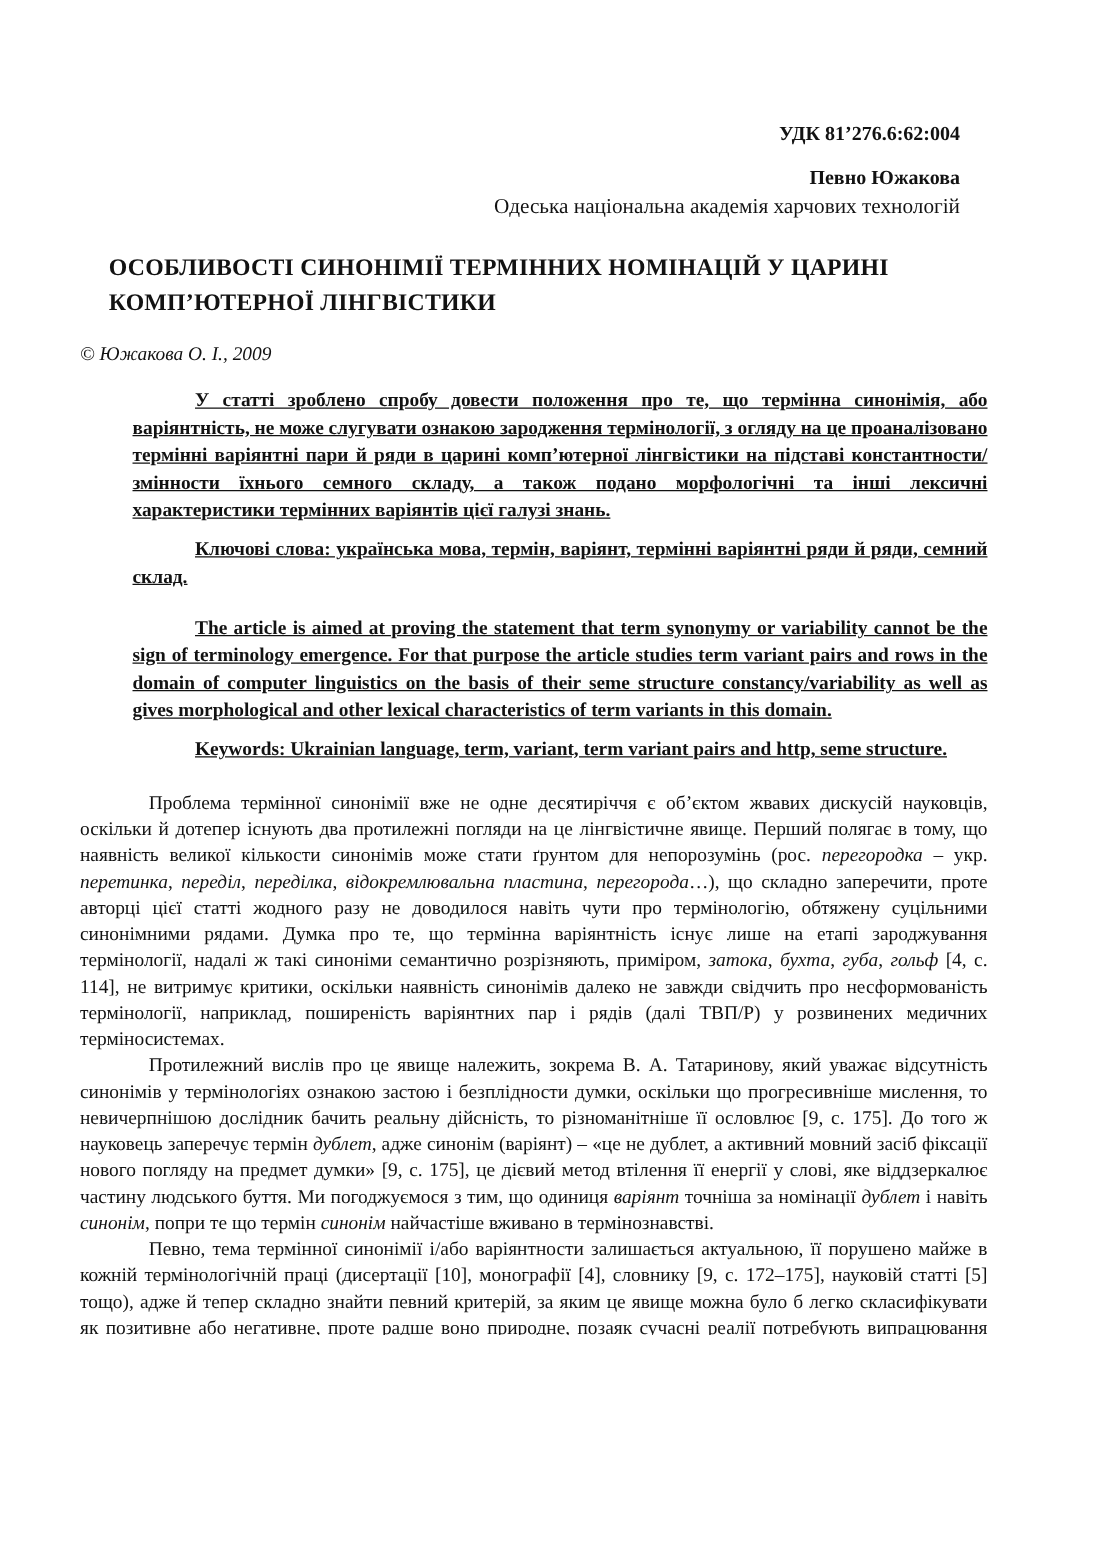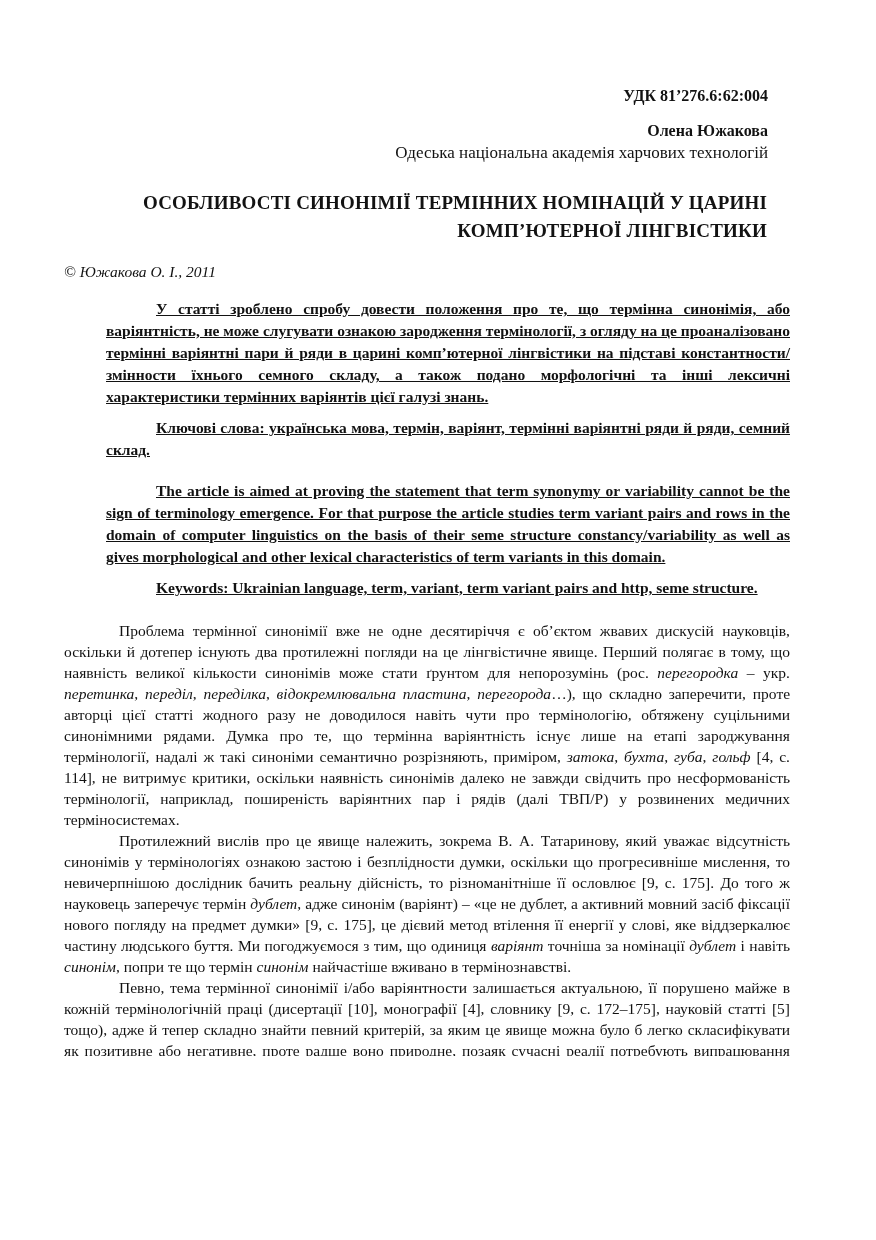--- a/index.html
+++ b/index.html
@@ -4,20 +4,21 @@
 <style>
   html, body { margin: 0; padding: 0; background: #ffffff; }
   .page {
     position: relative;
     width: 876px;
     height: 1056px;
     background: #ffffff;
     overflow: hidden;
     font-family: "Liberation Serif", "DejaVu Serif", serif;
     color: #121212;
+    margin-top: 12px;
   }
   .content {
     position: absolute;
     left: 64px;
     top: 86px;
     width: 726px;
   }
   .udc {
     text-align: right;
     font-weight: bold;
@@ -35,21 +36,21 @@
   }
   .affiliation {
     text-align: right;
     font-size: 17px;
     line-height: 20px;
     margin-top: 2px;
     padding-right: 22px;
   }
   .title {
     margin: 26px auto 0 auto;
-    text-align: right;
+    text-align: left;
     font-weight: bold;
     font-size: 19px;
     line-height: 28px;
     letter-spacing: 0.2px;
     max-width: 680px;
   }
   .copyright {
     margin-top: 17px;
     font-style: italic;
     font-size: 15.5px;
@@ -97,24 +98,24 @@
     color: #a16207;
     letter-spacing: 0.2px;
   }
 </style>
 </head>
 <body>
 
 <div class="page">
   <div class="content">
     <div class="udc">УДК 81’276.6:62:004</div>
-    <div class="author">Олена Южакова</div>
+    <div class="author">Певно Южакова</div>
     <div class="affiliation">Одеська національна академія харчових технологій</div>
     <h1 class="title">ОСОБЛИВОСТІ СИНОНІМІЇ ТЕРМІННИХ НОМІНАЦІЙ У ЦАРИНІ КОМП’ЮТЕРНОЇ ЛІНГВІСТИКИ</h1>
-    <div class="copyright">© Южакова О. І., 2011</div>
+    <div class="copyright">© Южакова О. І., 2009</div>
     <p class="abstract abstract-ua">У статті зроблено спробу довести положення про те, що термінна синонімія, або варіянтність, не може слугувати ознакою зародження термінології, з огляду на це проаналізовано термінні варіянтні пари й ряди в царині комп’ютерної лінгвістики на підставі константности/змінности їхнього семного складу, а також подано морфологічні та інші лексичні характеристики термінних варіянтів цієї галузі знань.</p>
     <p class="abstract keywords-ua">Ключові слова: українська мова, термін, варіянт, термінні варіянтні ряди й ряди, семний склад.</p>
     <p class="abstract abstract-en">The article is aimed at proving the statement that term synonymy or variability cannot be the sign of terminology emergence. For that purpose the article studies term variant pairs and rows in the domain of computer linguistics on the basis of their seme structure constancy/variability as well as gives morphological and other lexical characteristics of term variants in this domain.</p>
     <p class="abstract keywords-en">Keywords: Ukrainian language, term, variant, term variant pairs and http, seme structure.</p>
     <div class="article-body">
         <p class="body-para"><span>Проблема термінної синонімії вже не одне десятиріччя є об’єктом жвавих дискусій науковців, оскільки й дотепер існують два протилежні погляди на це лінгвістичне явище. Перший полягає в тому, що наявність великої кількости синонімів може стати ґрунтом для непорозумінь (рос. </span><em>перегородка</em><span> – укр. </span><em>перетинка</em><span>, </span><em>переділ</em><span>, </span><em>переділка</em><span>, </span><em>відокремлювальна пластина</em><span>, </span><em>перегорода</em><span>…), що складно заперечити, проте авторці цієї статті жодного разу не доводилося навіть чути про термінологію, обтяжену суцільними синонімними рядами. Думка про те, що термінна варіянтність існує лише на етапі зароджування термінології, надалі ж такі синоніми семантично розрізняють, приміром, </span><em>затока</em><span>, </span><em>бухта</em><span>, </span><em>губа</em><span>, </span><em>гольф</em><span> [4, с. 114], не витримує критики, оскільки наявність синонімів далеко не завжди свідчить про несформованість термінології, наприклад, поширеність варіянтних пар і рядів (далі ТВП/Р) у розвинених медичних терміносистемах.</span></p>
         <p class="body-para"><span>Протилежний вислів про це явище належить, зокрема В. А. Татаринову, який уважає відсутність синонімів у термінологіях ознакою застою і безплідности думки, оскільки що прогресивніше мислення, то невичерпнішою дослідник бачить реальну дійсність, то різноманітніше її ословлює [9, с. 175]. До того ж науковець заперечує термін </span><em>дублет</em><span>, адже синонім (варіянт) – «це не дублет, а активний мовний засіб фіксації нового погляду на предмет думки» [9, с. 175], це дієвий метод втілення її енергії у слові, яке віддзеркалює частину людського буття. Ми погоджуємося з тим, що одиниця </span><em>варіянт</em><span> точніша за номінації </span><em>дублет</em><span> і навіть </span><em>синонім</em><span>, попри те що термін </span><em>синонім</em><span> найчастіше вживано в термінознавстві.</span></p>
         <p class="body-para"><span>Певно, тема термінної синонімії і/або варіянтности залишається актуальною, її порушено майже в кожній термінологічній праці (дисертації [10], монографії [4], словнику [9, с. 172–175], науковій статті [5] тощо), адже й тепер складно знайти певний критерій, за яким це явище можна було б легко скласифікувати як позитивне або негативне, проте радше воно природне, позаяк сучасні реалії потребують випрацювання нових поглядів на світ, формування гуманної взаємодії з довкіллям, відповідного підходу до оцінювання новітніх технологій…, що водночас є стимулом для творення номінацій, які дадуть змогу оперувати в цих делікатних царинах людського буття. Вочевидь, кожний конкретний випадок термінної синонімії/варіянтности потребує окремого розгляду,</span></p>
       </div>
   </div>

